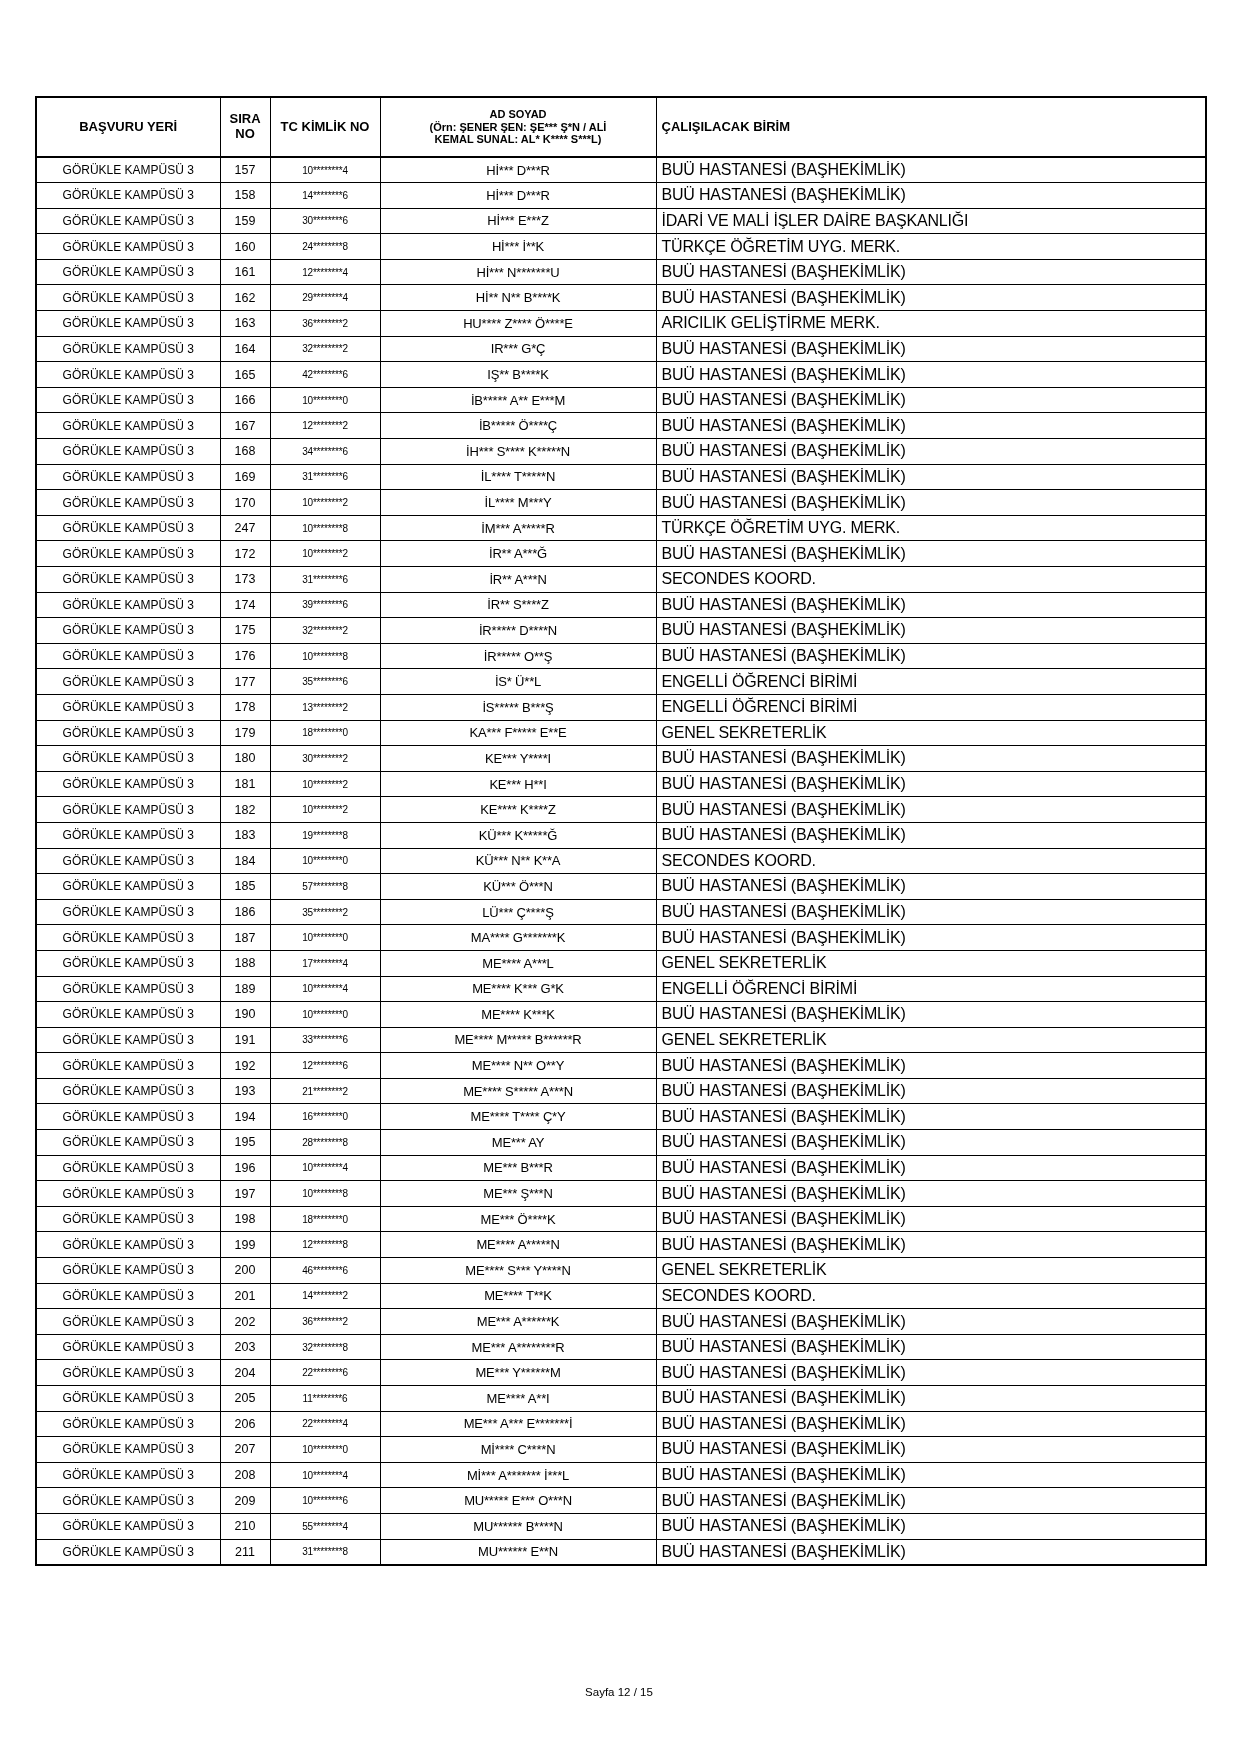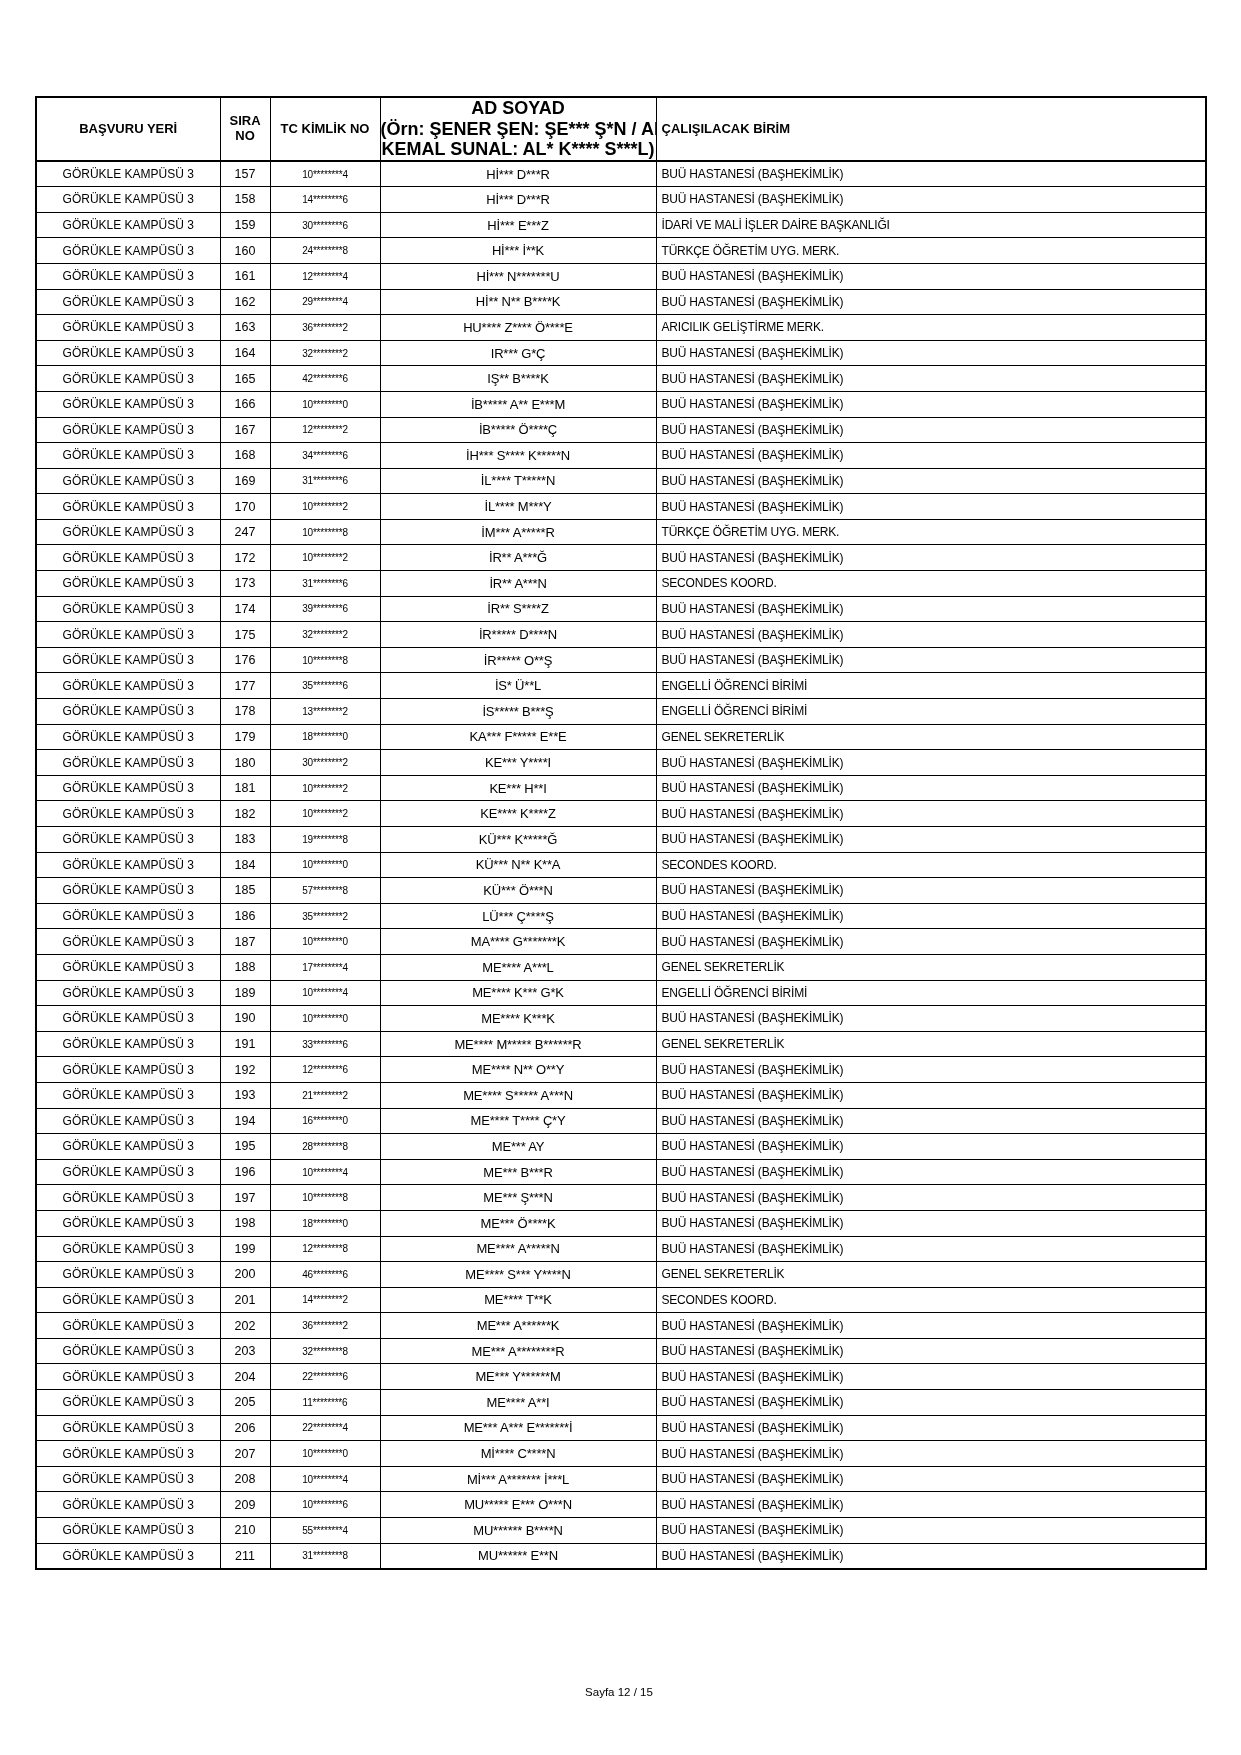--- a/index.html
+++ b/index.html
@@ -27,35 +27,35 @@
     white-space: nowrap;
   }
   .doc-table thead th {
     height: 60px;
     font-weight: bold;
     font-size: 13px;
     text-align: center;
     border-bottom: 2px solid #000;
     line-height: 1.15;
   }
-  .doc-table thead th.h-adsoyad { font-size: 18px; margin-left: 18px; }
+  .doc-table thead th.h-adsoyad { font-size: 11px; margin-left: 18px; }
   .doc-table thead th.h-birim { text-align: left; padding-left: 5px; margin-left: 12px; }
   .doc-table tbody td {
     height: 25.6px;
     font-size: 12.5px;
     text-align: center;
   }
   .doc-table tbody td.c0 { font-size: 12px; }
   .doc-table tbody td.c1 { font-size: 12.5px; margin-left: 48px; }
   .doc-table tbody td.c2 { font-size: 10px; letter-spacing: -0.2px; }
   .doc-table tbody td.c3 { font-size: 13px; letter-spacing: -0.2px; }
   .doc-table tbody td.c4 {
     text-align: left;
     padding-left: 5px;
-    font-size: 12px;
+    font-size: 16px;
     letter-spacing: -0.2px;
   }
   col.w0 { width: 184px; }
   col.w1 { width: 50px; }
   col.w2 { width: 110px; }
   col.w3 { width: 276px; }
   col.w4 { width: 550px; }
   .page-footer {
     position: absolute;
     left: 0; right: 3px;

